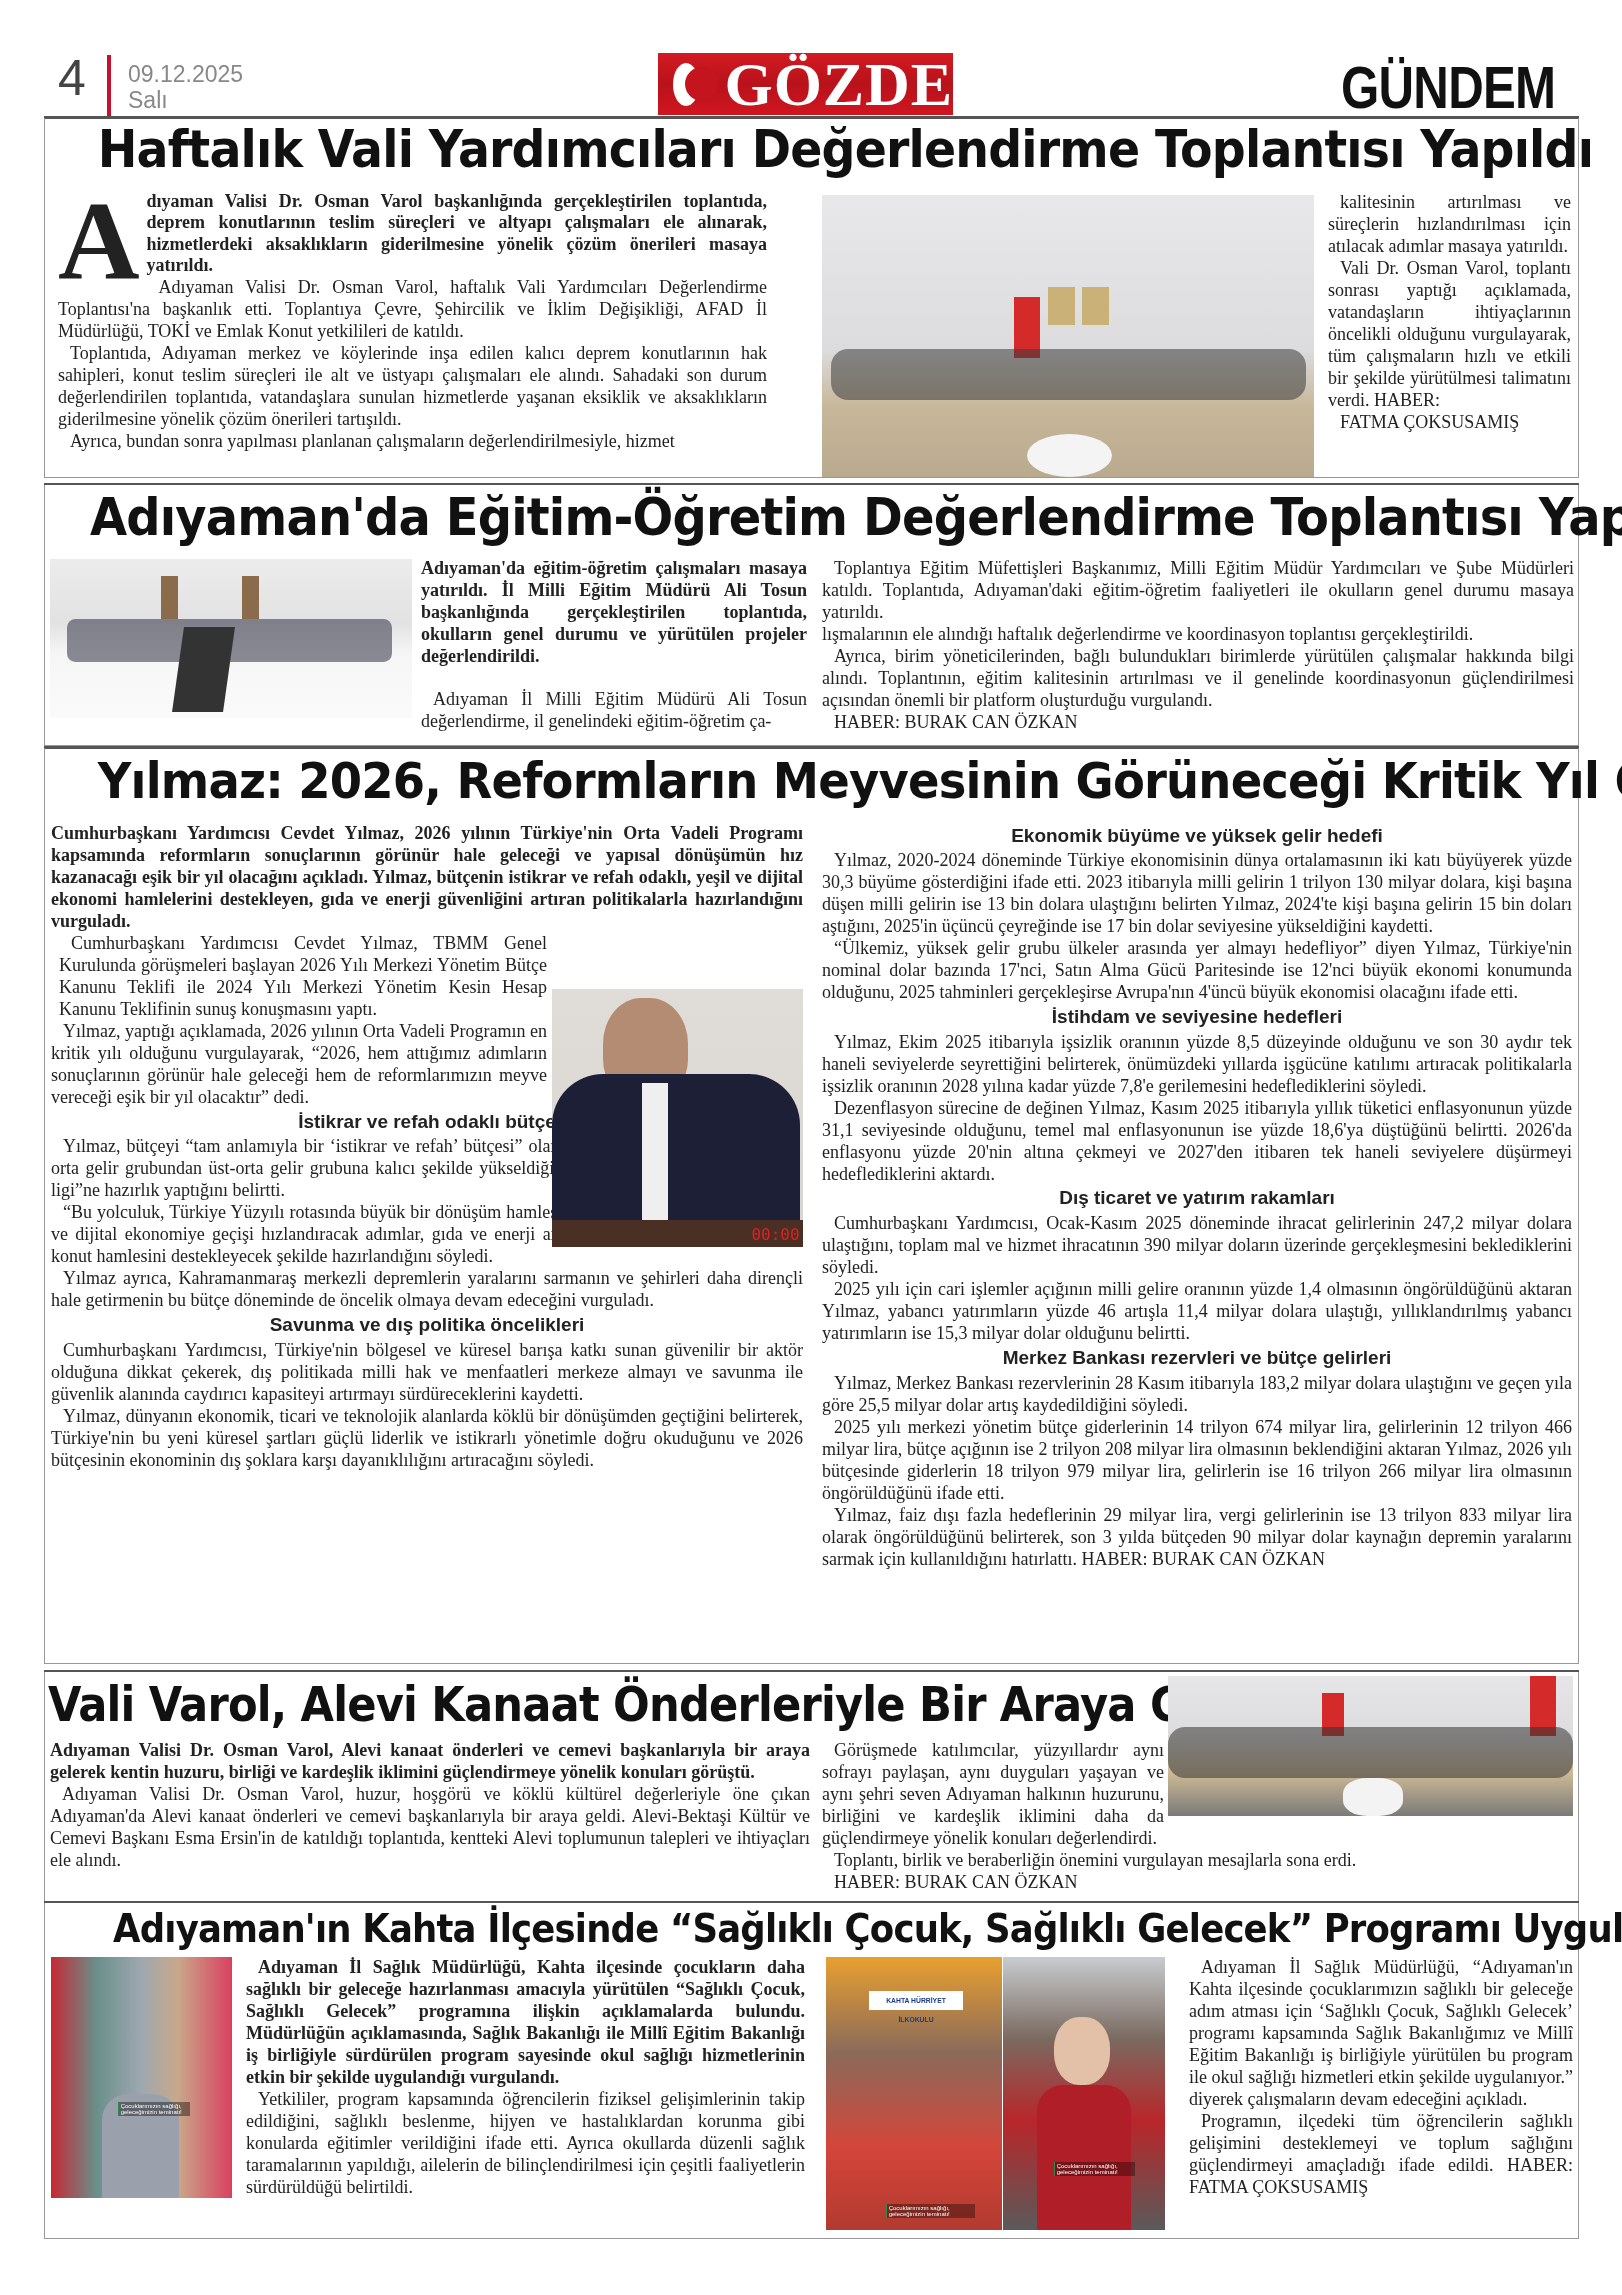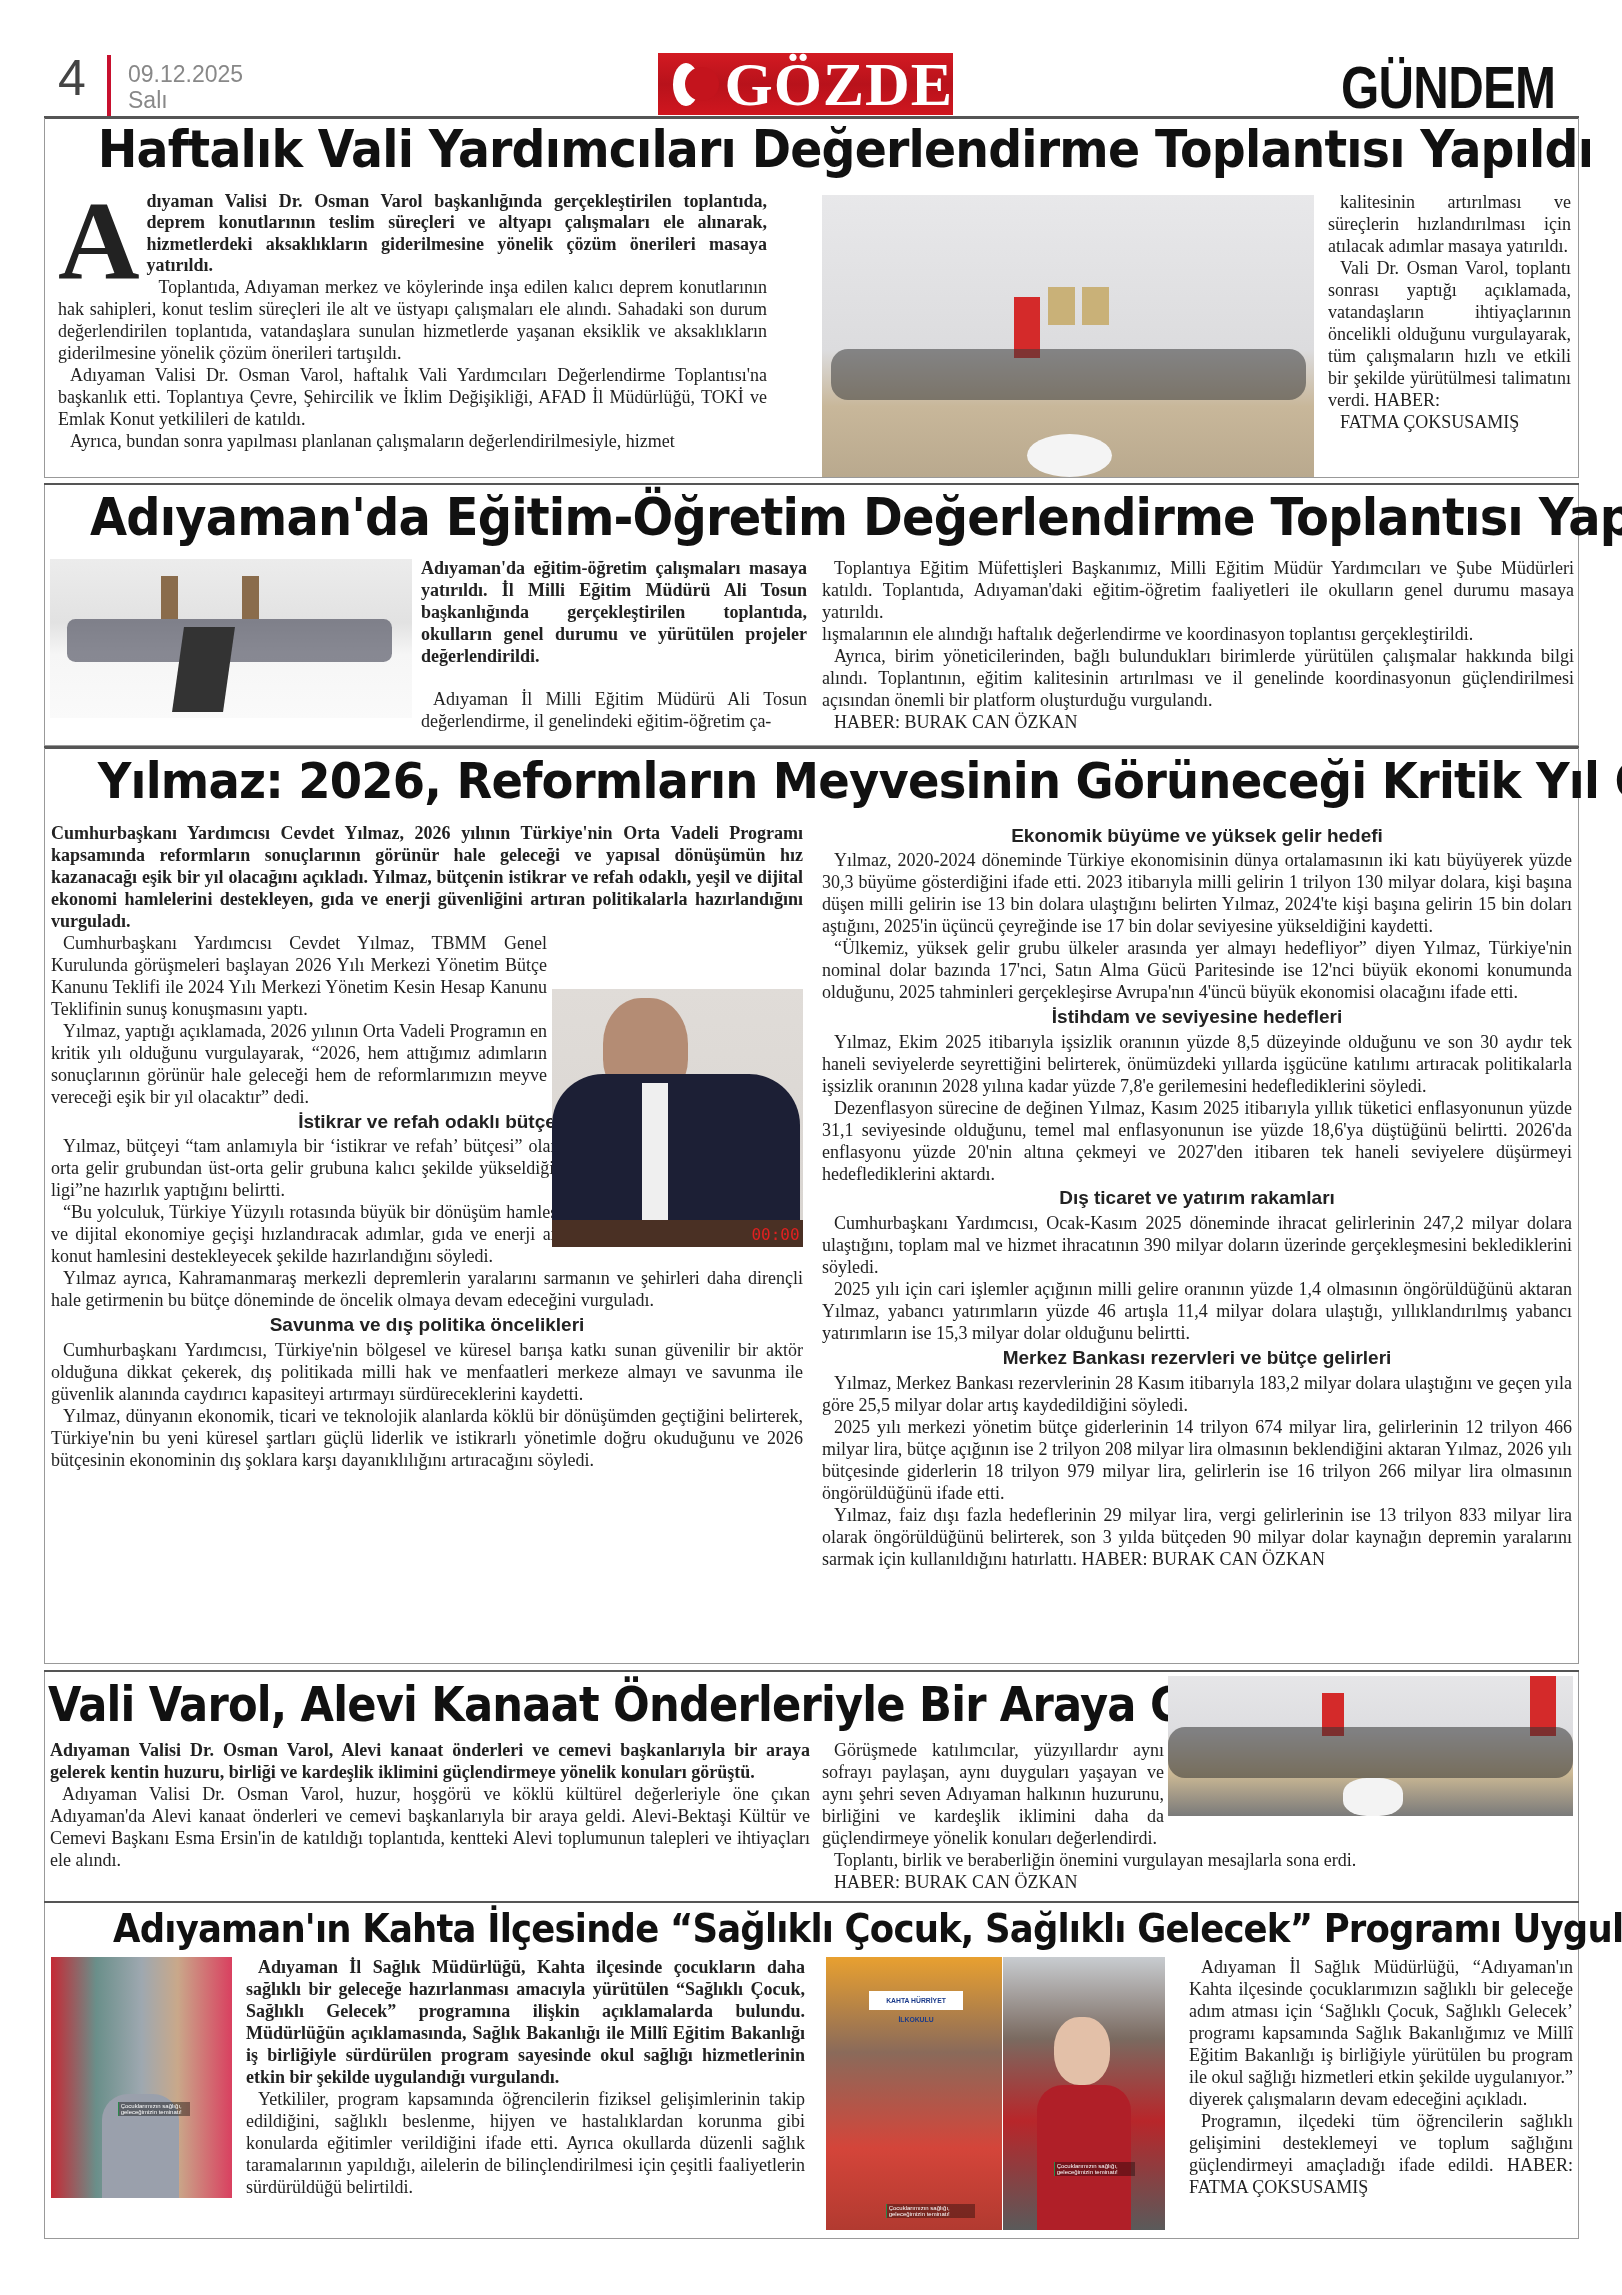--- a/index.html
+++ b/index.html
@@ -40,22 +40,22 @@
   <span class="star">★</span>
   <span class="name">GÖZDE</span>
 </div>
 <div class="abs section">GÜNDEM</div>
 
 <div class="abs hline" style="top:116px;"></div>
 <div class="abs frame" style="top:118px;height:359px;"></div>
 <div class="abs title" style="top:120px;font-size:51px;transform:scaleX(0.93);">Haftalık Vali Yardımcıları Değerlendirme Toplantısı Yapıldı</div>
 <div class="abs txt" style="left:58px;top:191px;width:709px;">
   <div class="lead" style="font-size:18px;line-height:21.3px;"><span class="dropcap">A</span><span>dıyaman Valisi Dr. Osman Varol başkanlığında gerçekleştirilen toplantıda, deprem konutlarının teslim süreçleri ve altyapı çalışmaları ele alınarak, hizmetlerdeki aksaklıkların giderilmesine yönelik çözüm önerileri masaya yatırıldı.</span></div>
+  <p>Adıyaman Valisi Dr. Osman Varol, haftalık Vali Yardımcıları Değerlendirme Toplantısı'na başkanlık etti. Toplantıya Çevre, Şehircilik ve İklim Değişikliği, AFAD İl Müdürlüğü, TOKİ ve Emlak Konut yetkilileri de katıldı.</p>
   <p>Toplantıda, Adıyaman merkez ve köylerinde inşa edilen kalıcı deprem konutlarının hak sahipleri, konut teslim süreçleri ile alt ve üstyapı çalışmaları ele alındı. Sahadaki son durum değerlendirilen toplantıda, vatandaşlara sunulan hizmetlerde yaşanan eksiklik ve aksaklıkların giderilmesine yönelik çözüm önerileri tartışıldı.</p>
-  <p>Adıyaman Valisi Dr. Osman Varol, haftalık Vali Yardımcıları Değerlendirme Toplantısı'na başkanlık etti. Toplantıya Çevre, Şehircilik ve İklim Değişikliği, AFAD İl Müdürlüğü, TOKİ ve Emlak Konut yetkilileri de katıldı.</p>
   <p>Ayrıca, bundan sonra yapılması planlanan çalışmaların değerlendirilmesiyle, hizmet</p>
 </div>
 <div class="photo" style="left:822px;top:195px;width:492px;height:282px;background:linear-gradient(180deg,#e8e8ea 0%,#dcdcde 55%,#c8b79a 75%,#b9a98e 100%);">
   <div style="position:absolute;left:192px;top:102px;width:26px;height:61px;background:#d42a2a;"></div>
   <div style="position:absolute;left:226px;top:92px;width:27px;height:38px;background:#c9b178;"></div>
   <div style="position:absolute;left:260px;top:92px;width:27px;height:38px;background:#c9b178;"></div>
   <div style="position:absolute;left:8.5px;top:154px;width:475px;height:51px;background:#3a3a3a;opacity:.55;border-radius:17px;"></div>
   <div style="position:absolute;left:205px;top:239px;width:85px;height:43px;background:#f4f4f4;border-radius:50%;"></div>
 </div>
 <div class="abs txt" style="left:1328px;top:191px;width:243px;">
@@ -83,21 +83,21 @@
   <p>Ayrıca, birim yöneticilerinden, bağlı bulundukları birimlerde yürütülen çalışmalar hakkında bilgi alındı. Toplantının, eğitim kalitesinin artırılması ve il genelinde koordinasyonun güçlendirilmesi açısından önemli bir platform oluşturduğu vurgulandı.</p>
   <p>HABER: BURAK CAN ÖZKAN</p>
 </div>
 
 <div class="abs hline" style="top:746px;height:2.6px;"></div>
 <div class="abs frame" style="top:748px;height:915px;"></div>
 <div class="abs title" style="top:752px;font-size:50px;transform:scaleX(0.93);">Yılmaz: 2026, Reformların Meyvesinin Görüneceği Kritik Yıl Olacak</div>
 <div class="abs txt" style="left:51px;top:822px;width:752px;">
   <div class="lead">Cumhurbaşkanı Yardımcısı Cevdet Yılmaz, 2026 yılının Türkiye'nin Orta Vadeli Programı kapsamında reformların sonuçlarının görünür hale geleceği ve yapısal dönüşümün hız kazanacağı eşik bir yıl olacağını açıkladı. Yılmaz, bütçenin istikrar ve refah odaklı, yeşil ve dijital ekonomi hamlelerini destekleyen, gıda ve enerji güvenliğini artıran politikalarla hazırlandığını vurguladı.</div>
   <div id="yl-left">
-      <p class="" style="margin-right: 256px;">Cumhurbaşkanı Yardımcısı Cevdet Yılmaz, TBMM Genel Kurulunda görüşmeleri başlayan 2026 Yılı Merkezi Yönetim Bütçe Kanunu Teklifi ile 2024 Yılı Merkezi Yönetim Kesin Hesap Kanunu Teklifinin sunuş konuşmasını yaptı.</p>
+      <p class="" style="margin-right: 256px; margin-left: 8px;">Cumhurbaşkanı Yardımcısı Cevdet Yılmaz, TBMM Genel Kurulunda görüşmeleri başlayan 2026 Yılı Merkezi Yönetim Bütçe Kanunu Teklifi ile 2024 Yılı Merkezi Yönetim Kesin Hesap Kanunu Teklifinin sunuş konuşmasını yaptı.</p>
       <p class="" style="margin-right: 256px;">Yılmaz, yaptığı açıklamada, 2026 yılının Orta Vadeli Programın en kritik yılı olduğunu vurgulayarak, “2026, hem attığımız adımların sonuçlarının görünür hale geleceği hem de reformlarımızın meyve vereceği eşik bir yıl olacaktır” dedi.</p>
       <div class="sub">İstikrar ve refah odaklı bütçe</div>
       <p class="">Yılmaz, bütçeyi “tam anlamıyla bir ‘istikrar ve refah’ bütçesi” olarak nitelendirerek, Türkiye'nin alt-orta gelir grubundan üst-orta gelir grubuna kalıcı şekilde yükseldiğini ve artık “yüksek gelirli ülkeler ligi”ne hazırlık yaptığını belirtti.</p>
       <p class="">“Bu yolculuk, Türkiye Yüzyılı rotasında büyük bir dönüşüm hamlesidir” diyen Yılmaz, bütçenin yeşil ve dijital ekonomiye geçişi hızlandıracak adımlar, gıda ve enerji arz güvenliği politikaları ve sosyal konut hamlesini destekleyecek şekilde hazırlandığını söyledi.</p>
       <p class="">Yılmaz ayrıca, Kahramanmaraş merkezli depremlerin yaralarını sarmanın ve şehirleri daha dirençli hale getirmenin bu bütçe döneminde de öncelik olmaya devam edeceğini vurguladı.</p>
       <div class="sub">Savunma ve dış politika öncelikleri</div>
       <p class="">Cumhurbaşkanı Yardımcısı, Türkiye'nin bölgesel ve küresel barışa katkı sunan güvenilir bir aktör olduğuna dikkat çekerek, dış politikada milli hak ve menfaatleri merkeze almayı ve savunma ile güvenlik alanında caydırıcı kapasiteyi artırmayı sürdüreceklerini kaydetti.</p>
       <p class="">Yılmaz, dünyanın ekonomik, ticari ve teknolojik alanlarda köklü bir dönüşümden geçtiğini belirterek, Türkiye'nin bu yeni küresel şartları güçlü liderlik ve istikrarlı yönetimle doğru okuduğunu ve 2026 bütçesinin ekonominin dış şoklara karşı dayanıklılığını artıracağını söyledi.</p>
     </div>
 </div>

